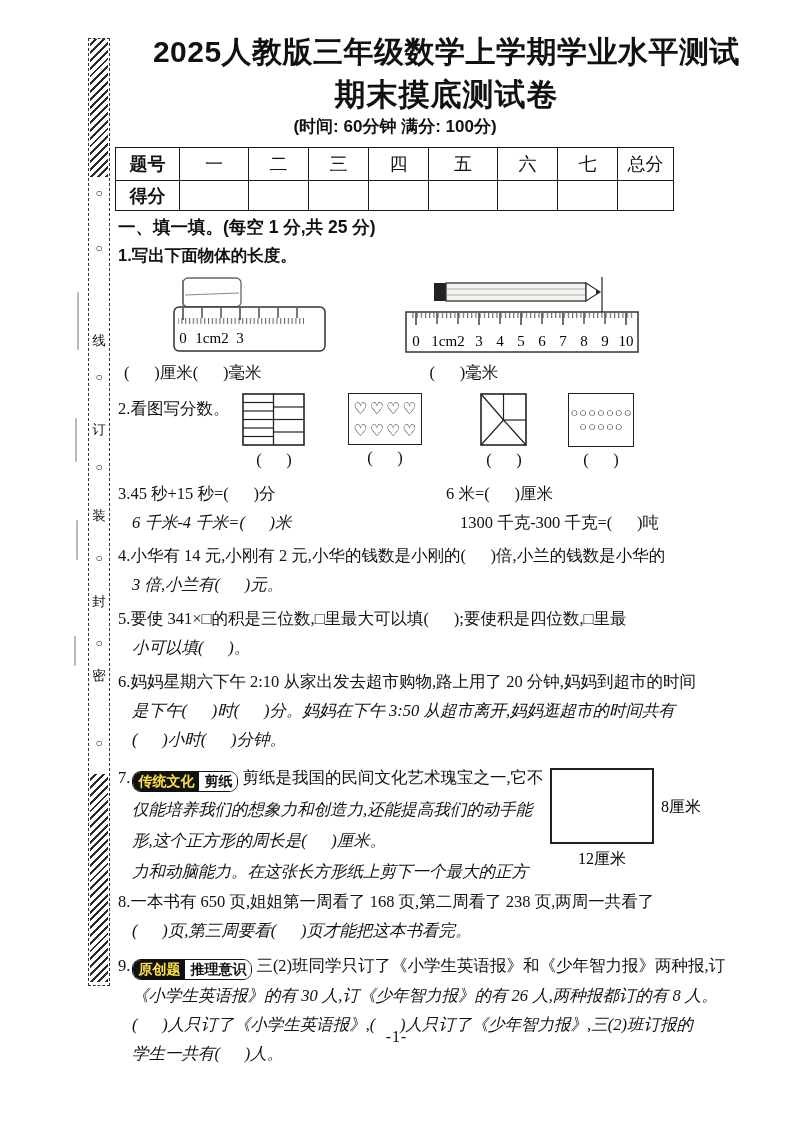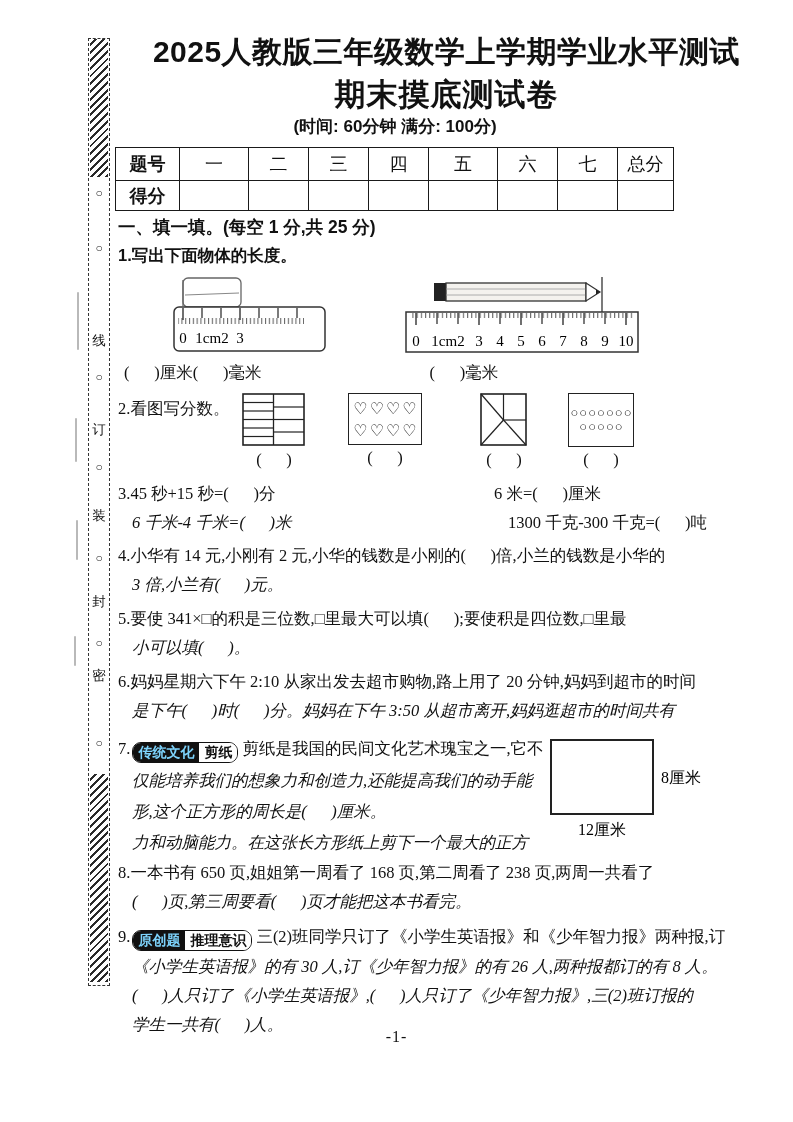--- a/index.html
+++ b/index.html
@@ -55,27 +55,27 @@
   .blank{white-space:pre;font-size:16.5px;margin-top:3px;}
   .heartbox{width:74px;height:52px;border:1.6px solid #222;box-sizing:border-box;
             display:flex;flex-wrap:wrap;align-content:center;justify-content:center;
             column-gap:2px;line-height:22px;font-size:16px;padding-top:1px;}
   .circbox{width:66px;height:54px;border:1.6px solid #222;box-sizing:border-box;
            display:flex;flex-wrap:wrap;align-content:center;justify-content:center;
            column-gap:1px;line-height:14px;font-size:13px;}
   .glyph{display:inline-block;}
 
   
-  .q3row{display:flex;gap:48px;}
+  .q3row{display:flex;}
   .q3row .c1{flex:0 0 328px;}
 
   
   .badge{display:inline-flex;align-items:stretch;border:1.6px solid #111;border-radius:9px;
          overflow:hidden;vertical-align:-3px;margin:0 4px 0 2px;line-height:19px;}
-  .badge .dk{background:#111;color:#7dd3fc;padding:0 5px;font-size:14px;}
+  .badge .dk{background:#111;color:#fde047;padding:0 5px;font-size:14px;}
   .badge .lt{background:#fff;color:#111;padding:0 5px;font-size:14px;}
 
   
   .q7{position:relative;}
   .q7 .narrow{width:438px;}
   .q7fig{position:absolute;left:430px;top:4px;}
 
   .pagenum{position:absolute;left:0;right:0;top:1028px;text-align:center;font-size:16px;
            letter-spacing:1px;}
   svg text{font-family:"Liberation Serif","DejaVu Serif",serif;}
@@ -307,20 +307,21 @@
     </div>
 
     <div style="margin-top:5px">
       <div class="line">5.要使 341×□的积是三位数,□里最大可以填(      );要使积是四位数,□里最</div>
       <div class="line indent">小可以填(      )。</div>
     </div>
 
     <div style="margin-top:5px">
       <div class="line">6.妈妈星期六下午 2:10 从家出发去超市购物,路上用了 20 分钟,妈妈到超市的时间</div>
       <div class="line indent">是下午(      )时(      )分。妈妈在下午 3:50 从超市离开,妈妈逛超市的时间共有</div>
+      <div class="line indent">(      )小时(      )分钟。</div>
     </div>
 
     <div class="q7" style="margin-top:8px">
       <div class="line narrow" style="line-height:32px"><span>7.</span><span class="badge hd"><span class="dk">传统文化</span><span class="lt">剪纸</span></span><span>剪纸是我国的民间文化艺术瑰宝之一,它不</span></div>
       <div class="line narrow indent" style="line-height:31px">仅能培养我们的想象力和创造力,还能提高我们的动手能</div>
       <div class="line indent" style="line-height:31px">形,这个正方形的周长是(      )厘米。</div>
       <div class="line narrow indent" style="line-height:31px">力和动脑能力。在这张长方形纸上剪下一个最大的正方</div>
       <div class="q7fig">
         <svg width="162" height="104" viewBox="0 0 162 104">
           <rect x="3" y="3" width="102" height="74" fill="none" stroke="#222" stroke-width="2"></rect>

